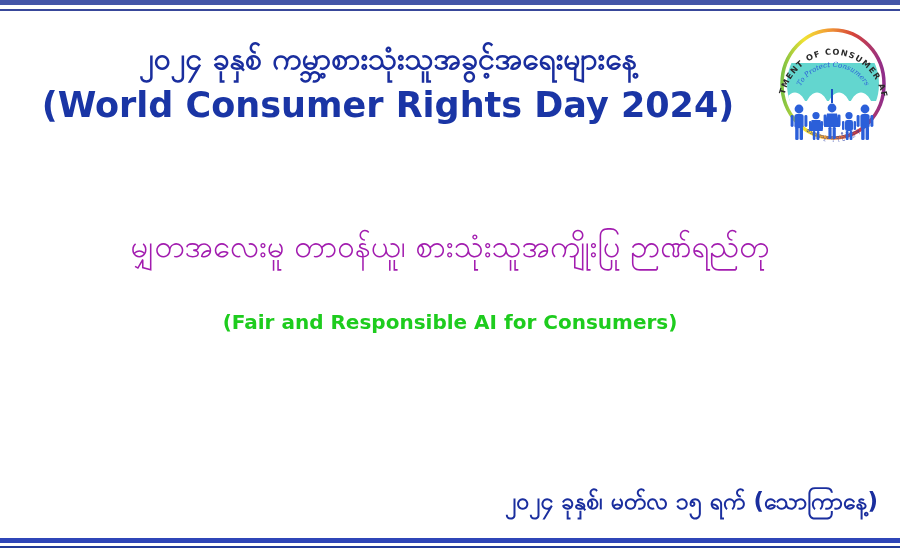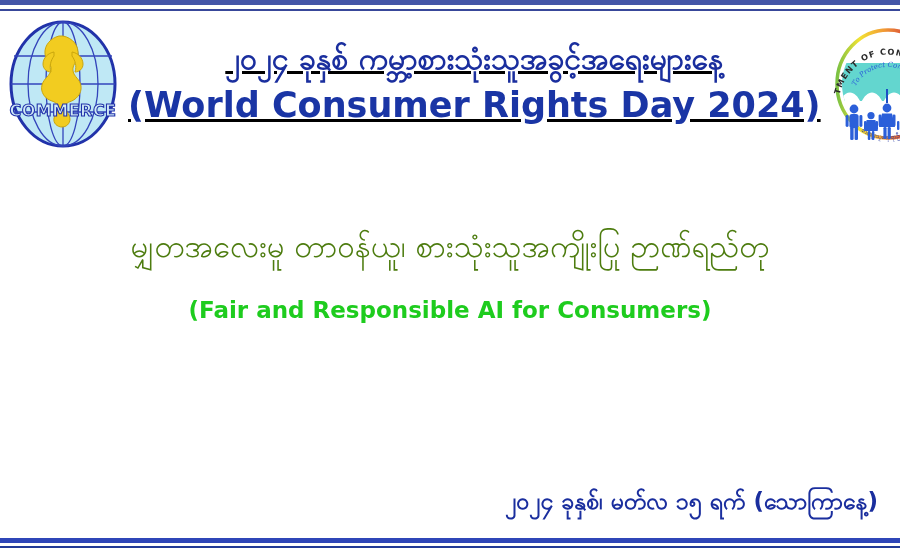--- a/index.html
+++ b/index.html
@@ -55,21 +55,20 @@
   }
 
   .logo-left { width: 118px; height: 136px; flex: 0 0 auto; }
   .logo-right { width: 122px; height: 130px; flex: 0 0 auto; }
 
   .header-text {
     flex: 1 1 auto;
     text-align: center;
     padding: 0 6px;
     line-height: 1.0;
-    text-decoration: underline;
   }
 
   .title-my {
     color: #1a2e9e;
     font-size: 30px;
     font-weight: bold;
     letter-spacing: 0px;
     white-space: nowrap;
     margin-bottom: 14px;
   }
@@ -81,30 +80,30 @@
   }
 
   
   .slogan {
     position: absolute;
     left: 0; right: 0;
     top: 228px;
     text-align: center;
   }
   .slogan-my {
-    color: #4d7c0f;
+    color: #a21caf;
     font-size: 31px;
     font-weight: normal;
     white-space: nowrap;
     line-height: 1.2;
   }
   .slogan-en {
-    margin-top: 32px;
+    margin-top: 45px;
     color: #1ecc1e;
-    font-size: 23px;
+    font-size: 20px;
     font-weight: bold;
     white-space: nowrap;
     line-height: 1.2;
   }
 
   
   .dateline {
     position: absolute;
     right: 22px;
     bottom: 28px;
@@ -117,45 +116,20 @@
 </style>
 </head>
 <body>
 
 <div class="poster">
 
   <div class="rule-top"></div>
 
   <div class="header">
 
-    <div class="logo-left">
-      <svg viewBox="0 0 118 136" width="118" height="136" aria-hidden="true">
-        <ellipse cx="59" cy="68" rx="52" ry="62" fill="#bfe8f5" stroke="#2233aa" stroke-width="3"></ellipse>
-        <ellipse cx="59" cy="68" rx="52" ry="62" fill="none" stroke="#2233aa" stroke-width="1.2"></ellipse>
-
-        <ellipse cx="59" cy="68" rx="17" ry="62" fill="none" stroke="#3344bb" stroke-width="1.3"></ellipse>
-        <ellipse cx="59" cy="68" rx="35" ry="62" fill="none" stroke="#3344bb" stroke-width="1.3"></ellipse>
-        <line x1="59" y1="6" x2="59" y2="130" stroke="#3344bb" stroke-width="1.3"></line>
-
-        <line x1="10" y1="40" x2="108" y2="40" stroke="#3344bb" stroke-width="1.3"></line>
-        <line x1="7" y1="68" x2="111" y2="68" stroke="#3344bb" stroke-width="1.3"></line>
-        <line x1="10" y1="96" x2="108" y2="96" stroke="#3344bb" stroke-width="1.3"></line>
-
-        <g fill="#f2cc20" stroke="#c9a60d" stroke-width="1">
-          <path d="M59 20 c10 2 16 10 15 19 c-1 7 -6 10 -5 16 c1 6 7 8 8 15 c1 8 -5 14 -12 16
-                   c-3 1 -4 4 -3 7 c1 4 4 6 4 10 c0 5 -4 8 -8 8 c-5 0 -9 -4 -8 -9 c1 -4 4 -6 4 -10
-                   c0 -4 -3 -6 -6 -7 c-7 -2 -12 -9 -10 -16 c2 -7 8 -9 9 -15 c1 -6 -5 -9 -6 -16
-                   c-1 -9 6 -16 14 -18 z"></path>
-          <path d="M50 36 c-6 1 -11 6 -11 12 c0 5 4 8 8 8 c-2 -6 0 -12 3 -16 z"></path>
-          <path d="M68 36 c6 1 11 6 11 12 c0 5 -4 8 -8 8 c2 -6 0 -12 -3 -16 z"></path>
-        </g>
-
-        <text x="59" y="100" text-anchor="middle" font-family="'DejaVu Sans','Liberation Sans',sans-serif" font-size="16" font-weight="bold" letter-spacing="0.5" fill="#cfe9f6" stroke="#2233aa" stroke-width="1.1">COMMERCE</text>
-      </svg>
-    </div>
 
     <div class="header-text">
       <div class="title-my">၂၀၂၄ ခုနှစ် ကမ္ဘာ့စားသုံးသူအခွင့်အရေးများနေ့</div>
       <div class="title-en">(World Consumer Rights Day 2024)</div>
     </div>
 
     <div class="logo-right">
       <svg viewBox="0 0 122 130" width="122" height="130" aria-hidden="true">
         <defs>
           <path id="ringPath" d="M 61 122 m -53 -57 a 53 57 0 1 1 106 0" fill="none"></path>

